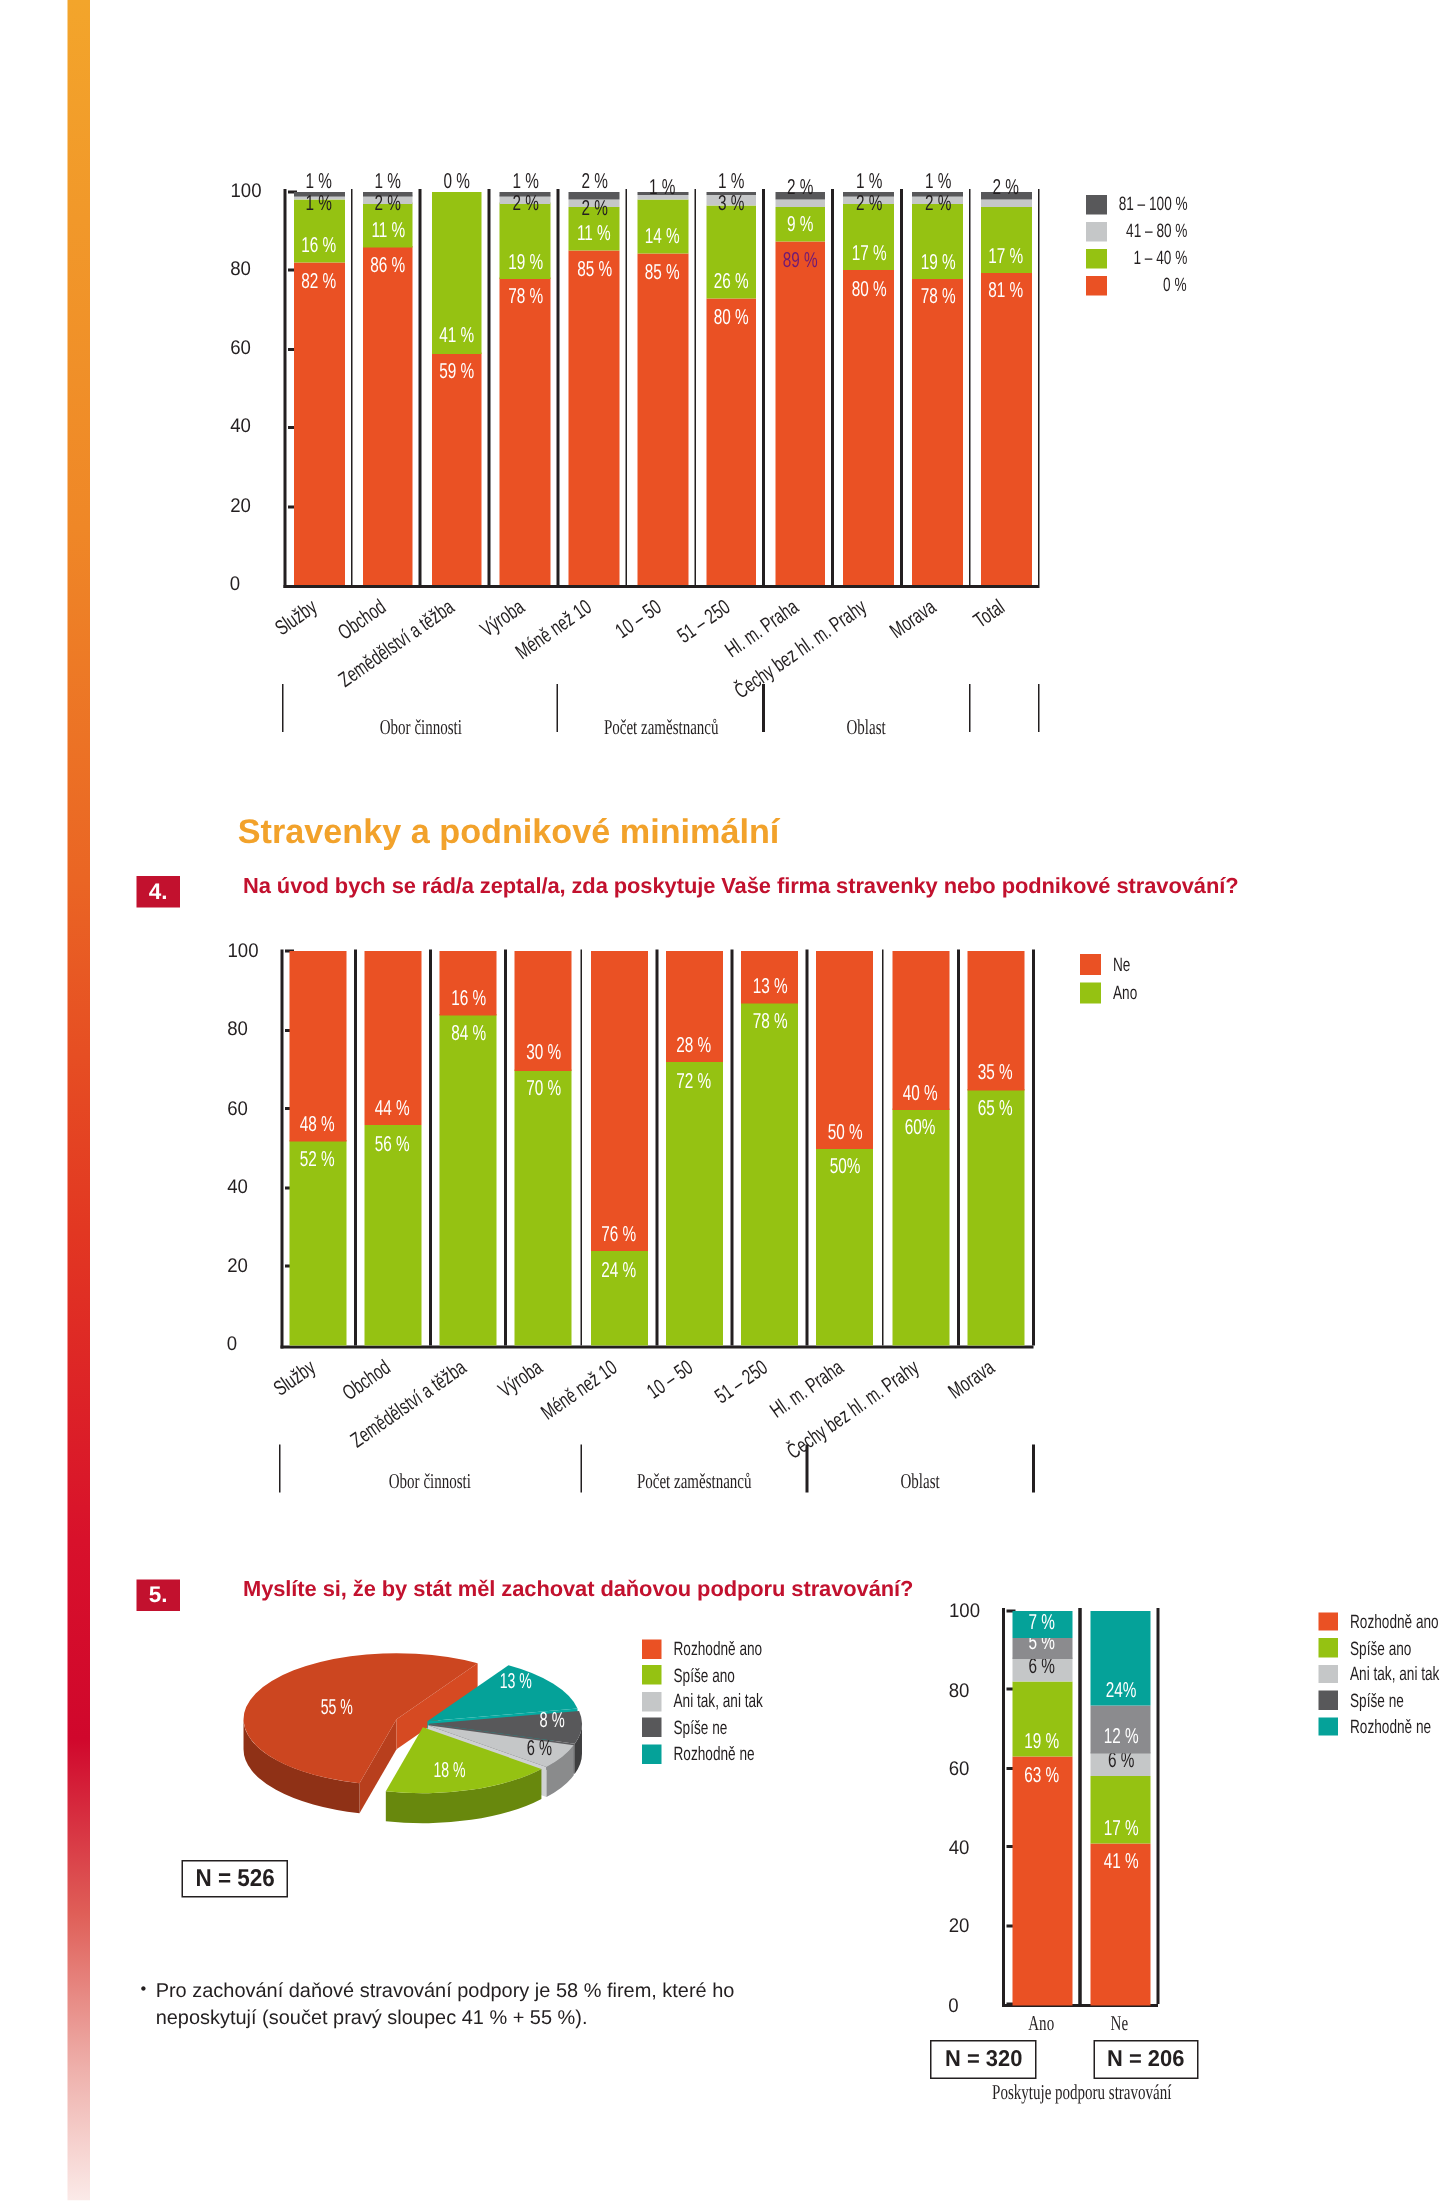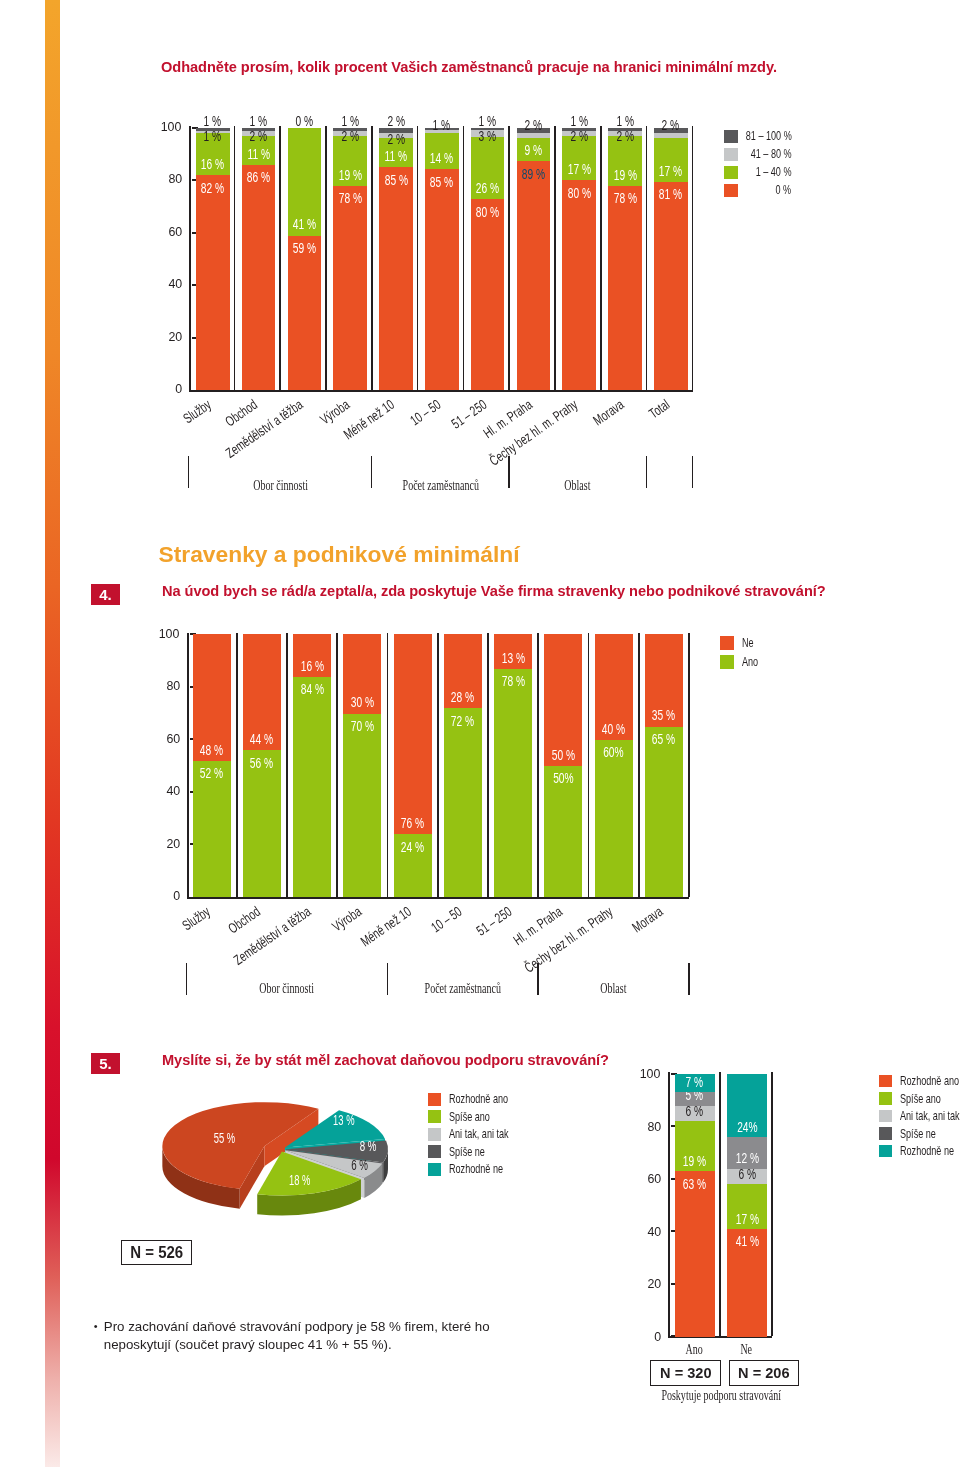--- a/index.html
+++ b/index.html
@@ -8,21 +8,21 @@
        color:#231f20;}
   .page{position:absolute;left:0;top:0;width:960px;height:1467px;}
   #edgebar{position:absolute;left:45px;top:0;width:15px;height:1467px;
     background:linear-gradient(to bottom,#f3a52b 0%,#f1982a 10%,#ef8727 24%,#ea6524 40%,#e23722 56%,#d8112b 70%,#d0072c 79%,#df5f58 87%,#eeb0ab 94%,#fbeae8 100%);}
   .qtitle{position:absolute;color:#c2112e;font-weight:bold;white-space:nowrap;
           font-size:14.6px;line-height:17px;letter-spacing:-0.05px;}
   .sectheading{position:absolute;color:#f2a22b;font-weight:bold;white-space:nowrap;
           font-size:22.8px;line-height:26px;}
   .qnum{position:absolute;background:#c2112e;color:#fff;font-weight:bold;text-align:center;
         display:flex;align-items:center;justify-content:center;font-size:15px;}
-  .ylbl{position:absolute;text-align:right;white-space:nowrap;}
+  .ylbl{position:absolute;white-space:nowrap;}
   .rule{position:absolute;background:#231f20;}
   .seg{position:absolute;}
   .seglbl{position:absolute;white-space:nowrap;}
   .catlbl{position:absolute;white-space:nowrap;transform-origin:0% 100%;}
   .grouplbl{position:absolute;white-space:nowrap;text-align:center;font-family:Liberation Serif, serif;}
   .legbox{position:absolute;}
   .leglbl{position:absolute;white-space:nowrap;}
   .note{position:absolute;text-align:justify;font-size:13.6px;line-height:16.6px;letter-spacing:-0.32px;}
   .nbox{position:absolute;border:1.6px solid #231f20;text-align:center;font-weight:bold;
         display:flex;align-items:center;justify-content:center;}
@@ -30,21 +30,20 @@
   .bullet{position:relative;padding-left:10.1px;text-align:justify;}
   .bullet:before{content:"\2022";position:absolute;left:0px;top:-0.5px;font-size:11px;}
   .bullet:last-child{text-align:left;}
 </style>
 </head>
 <body>
 
 <div class="page" id="page">
   <div id="edgebar"></div>
 
-  <div class="qtitle" id="q3-title" style="left: 161px; top: 59px;">Odhadněte prosím, kolik procent Vašich zaměstnanců pracuje na hranici minimální mzdy.</div>
   <div id="chart1" style="position: absolute; left: 0px; top: 0px; width: 960px; height: 520px;">
       <div class="rule" style="left: 188.5px; top: 126px; width: 2px; height: 266px;"></div>
       <div class="rule" style="left: 188.5px; top: 390px; width: 504.5px; height: 2px;"></div>
       <div class="ylbl" style="left: 152.5px; top: 380.496px; width: 30px; font-size: 13.2px; line-height: 18.744px;"><span style="display: inline-block; transform: scaleX(0.94); transform-origin: center center;">0</span></div>
       <div class="rule" style="left: 192px; top: 336.5px; width: 5.5px; height: 2px;"></div>
       <div class="ylbl" style="left: 152.5px; top: 327.996px; width: 30px; font-size: 13.2px; line-height: 18.744px;"><span style="display: inline-block; transform: scaleX(0.94); transform-origin: center center;">20</span></div>
       <div class="rule" style="left: 192px; top: 284px; width: 5.5px; height: 2px;"></div>
       <div class="ylbl" style="left: 152.5px; top: 275.496px; width: 30px; font-size: 13.2px; line-height: 18.744px;"><span style="display: inline-block; transform: scaleX(0.94); transform-origin: center center;">40</span></div>
       <div class="rule" style="left: 192px; top: 231.5px; width: 5.5px; height: 2px;"></div>
       <div class="ylbl" style="left: 152.5px; top: 222.996px; width: 30px; font-size: 13.2px; line-height: 18.744px;"><span style="display: inline-block; transform: scaleX(0.94); transform-origin: center center;">60</span></div>
@@ -143,21 +142,21 @@
       <div class="seglbl" style="left: 371.2px; top: 149.125px; width: 49.5px; color: rgb(255, 255, 255); font-size: 14.4px; line-height: 14px; text-align: center;"><span style="display: inline-block; transform: scaleX(0.71); transform-origin: center center;">11 %</span></div>
       <div class="seglbl" style="left: 371.2px; top: 132px; width: 49.5px; color: rgb(35, 31, 32); font-size: 14.4px; line-height: 14px; text-align: center;"><span style="display: inline-block; transform: scaleX(0.71); transform-origin: center center;">2 %</span></div>
       <div class="seglbl" style="left: 371.2px; top: 113.75px; width: 49.5px; color: rgb(35, 31, 32); font-size: 14.4px; line-height: 14px; text-align: center;"><span style="display: inline-block; transform: scaleX(0.71); transform-origin: center center;">2 %</span></div>
       <div class="seglbl" style="left: 417px; top: 174.834px; width: 49.5px; color: rgb(255, 255, 255); font-size: 14.4px; line-height: 14px; text-align: center;"><span style="display: inline-block; transform: scaleX(0.71); transform-origin: center center;">85 %</span></div>
       <div class="seglbl" style="left: 417px; top: 151.334px; width: 49.5px; color: rgb(255, 255, 255); font-size: 14.4px; line-height: 14px; text-align: center;"><span style="display: inline-block; transform: scaleX(0.71); transform-origin: center center;">14 %</span></div>
       <div class="seglbl" style="left: 417px; top: 117.7px; width: 49.5px; color: rgb(35, 31, 32); font-size: 14.4px; line-height: 14px; text-align: center;"><span style="display: inline-block; transform: scaleX(0.71); transform-origin: center center;">1 %</span></div>
       <div class="seglbl" style="left: 462.8px; top: 204.841px; width: 49.5px; color: rgb(255, 255, 255); font-size: 14.4px; line-height: 14px; text-align: center;"><span style="display: inline-block; transform: scaleX(0.71); transform-origin: center center;">80 %</span></div>
       <div class="seglbl" style="left: 462.8px; top: 181.341px; width: 49.5px; color: rgb(255, 255, 255); font-size: 14.4px; line-height: 14px; text-align: center;"><span style="display: inline-block; transform: scaleX(0.71); transform-origin: center center;">26 %</span></div>
       <div class="seglbl" style="left: 462.8px; top: 129.136px; width: 49.5px; color: rgb(35, 31, 32); font-size: 14.4px; line-height: 14px; text-align: center;"><span style="display: inline-block; transform: scaleX(0.71); transform-origin: center center;">3 %</span></div>
       <div class="seglbl" style="left: 462.8px; top: 113.75px; width: 49.5px; color: rgb(35, 31, 32); font-size: 14.4px; line-height: 14px; text-align: center;"><span style="display: inline-block; transform: scaleX(0.71); transform-origin: center center;">1 %</span></div>
-      <div class="seglbl" style="left: 508.6px; top: 166.706px; width: 49.5px; color: #0c4a6e; font-size: 14.4px; line-height: 14px; text-align: center;"><span style="display: inline-block; transform: scaleX(0.71); transform-origin: center center;">89 %</span></div>
+      <div class="seglbl" style="left: 508.6px; top: 166.706px; width: 49.5px; color: #701a75; font-size: 14.4px; line-height: 14px; text-align: center;"><span style="display: inline-block; transform: scaleX(0.71); transform-origin: center center;">89 %</span></div>
       <div class="seglbl" style="left: 508.6px; top: 143.206px; width: 49.5px; color: rgb(255, 255, 255); font-size: 14.4px; line-height: 14px; text-align: center;"><span style="display: inline-block; transform: scaleX(0.71); transform-origin: center center;">9 %</span></div>
       <div class="seglbl" style="left: 508.6px; top: 117.7px; width: 49.5px; color: rgb(35, 31, 32); font-size: 14.4px; line-height: 14px; text-align: center;"><span style="display: inline-block; transform: scaleX(0.71); transform-origin: center center;">2 %</span></div>
       <div class="seglbl" style="left: 554.4px; top: 185.75px; width: 49.5px; color: rgb(255, 255, 255); font-size: 14.4px; line-height: 14px; text-align: center;"><span style="display: inline-block; transform: scaleX(0.71); transform-origin: center center;">80 %</span></div>
       <div class="seglbl" style="left: 554.4px; top: 162.25px; width: 49.5px; color: rgb(255, 255, 255); font-size: 14.4px; line-height: 14px; text-align: center;"><span style="display: inline-block; transform: scaleX(0.71); transform-origin: center center;">17 %</span></div>
       <div class="seglbl" style="left: 554.4px; top: 129.375px; width: 49.5px; color: rgb(35, 31, 32); font-size: 14.4px; line-height: 14px; text-align: center;"><span style="display: inline-block; transform: scaleX(0.71); transform-origin: center center;">2 %</span></div>
       <div class="seglbl" style="left: 554.4px; top: 113.75px; width: 49.5px; color: rgb(35, 31, 32); font-size: 14.4px; line-height: 14px; text-align: center;"><span style="display: inline-block; transform: scaleX(0.71); transform-origin: center center;">1 %</span></div>
       <div class="seglbl" style="left: 600.2px; top: 191px; width: 49.5px; color: rgb(255, 255, 255); font-size: 14.4px; line-height: 14px; text-align: center;"><span style="display: inline-block; transform: scaleX(0.71); transform-origin: center center;">78 %</span></div>
       <div class="seglbl" style="left: 600.2px; top: 167.5px; width: 49.5px; color: rgb(255, 255, 255); font-size: 14.4px; line-height: 14px; text-align: center;"><span style="display: inline-block; transform: scaleX(0.71); transform-origin: center center;">19 %</span></div>
       <div class="seglbl" style="left: 600.2px; top: 129.375px; width: 49.5px; color: rgb(35, 31, 32); font-size: 14.4px; line-height: 14px; text-align: center;"><span style="display: inline-block; transform: scaleX(0.71); transform-origin: center center;">2 %</span></div>
       <div class="seglbl" style="left: 600.2px; top: 113.75px; width: 49.5px; color: rgb(35, 31, 32); font-size: 14.4px; line-height: 14px; text-align: center;"><span style="display: inline-block; transform: scaleX(0.71); transform-origin: center center;">1 %</span></div>
@@ -324,21 +323,21 @@
       <div class="seg" style="left: 674.5px; top: 1120.99px; width: 40.5px; height: 50.313px; background: rgb(149, 194, 18);"></div>
       <div class="seglbl" style="left: 666.5px; top: 1154px; width: 56.5px; color: rgb(255, 255, 255); font-size: 14.4px; line-height: 14px; text-align: center;"><span style="display: inline-block; transform: scaleX(0.71); transform-origin: center center;">19 %</span></div>
       <div class="seg" style="left: 674.5px; top: 1105.22px; width: 40.5px; height: 16.162px; background: rgb(197, 199, 200);"></div>
       <div class="seglbl" style="left: 666.5px; top: 1104.09px; width: 56.5px; color: rgb(35, 31, 32); font-size: 14.4px; line-height: 14px; text-align: center;"><span style="display: inline-block; transform: scaleX(0.71); transform-origin: center center;">6 %</span></div>
       <div class="seg" style="left: 674.5px; top: 1092.09px; width: 40.5px; height: 13.535px; background: rgb(139, 139, 142);"></div>
       <div class="seglbl" style="left: 666.5px; top: 1088.32px; width: 56.5px; color: rgb(255, 255, 255); font-size: 14.4px; line-height: 14px; text-align: center;"><span style="display: inline-block; transform: scaleX(0.71); transform-origin: center center;">5 %</span></div>
       <div class="seg" style="left: 674.5px; top: 1073.7px; width: 40.5px; height: 18.789px; background: rgb(5, 162, 153);"></div>
       <div class="seglbl" style="left: 666.5px; top: 1075.19px; width: 56.5px; color: rgb(255, 255, 255); font-size: 14.4px; line-height: 14px; text-align: center;"><span style="display: inline-block; transform: scaleX(0.71); transform-origin: center center;">7 %</span></div>
       <div class="rule" style="left: 719px; top: 1072.2px; width: 1.7px; height: 264.2px;"></div>
       <div class="grouplbl" style="left: 667.5px; top: 1341.4px; width: 52.3px; font-size: 14.1px; line-height: 16px;"><span style="display: inline-block; transform: scaleX(0.71); transform-origin: center center;">Ano</span></div>
-      <div class="nbox" style="left: 650px; top: 1359.7px; width: 68.8px; height: 24.4px; font-size: 15.2px;">
+      <div class="nbox" style="left: 620px; top: 1359.7px; width: 68.8px; height: 24.4px; font-size: 15.2px;">
         <span style="display: inline-block; transform: scaleX(0.96); transform-origin: center center;">N = 320</span>
       </div>
       <div class="rule" style="left: 719px; top: 1072.2px; width: 1.7px; height: 264.2px;"></div>
       <div class="seg" style="left: 726.8px; top: 1228.69px; width: 40.5px; height: 108.107px; background: rgb(234, 81, 36);"></div>
       <div class="seglbl" style="left: 718.8px; top: 1234.44px; width: 56.5px; color: rgb(255, 255, 255); font-size: 14.4px; line-height: 14px; text-align: center;"><span style="display: inline-block; transform: scaleX(0.71); transform-origin: center center;">41 %</span></div>
       <div class="seg" style="left: 726.8px; top: 1184.03px; width: 40.5px; height: 45.059px; background: rgb(149, 194, 18);"></div>
       <div class="seglbl" style="left: 718.8px; top: 1211.79px; width: 56.5px; color: rgb(255, 255, 255); font-size: 14.4px; line-height: 14px; text-align: center;"><span style="display: inline-block; transform: scaleX(0.71); transform-origin: center center;">17 %</span></div>
       <div class="seg" style="left: 726.8px; top: 1168.27px; width: 40.5px; height: 16.162px; background: rgb(197, 199, 200);"></div>
       <div class="seglbl" style="left: 718.8px; top: 1167.13px; width: 56.5px; color: rgb(35, 31, 32); font-size: 14.4px; line-height: 14px; text-align: center;"><span style="display: inline-block; transform: scaleX(0.71); transform-origin: center center;">6 %</span></div>
       <div class="seg" style="left: 726.8px; top: 1136.75px; width: 40.5px; height: 31.924px; background: rgb(139, 139, 142);"></div>

